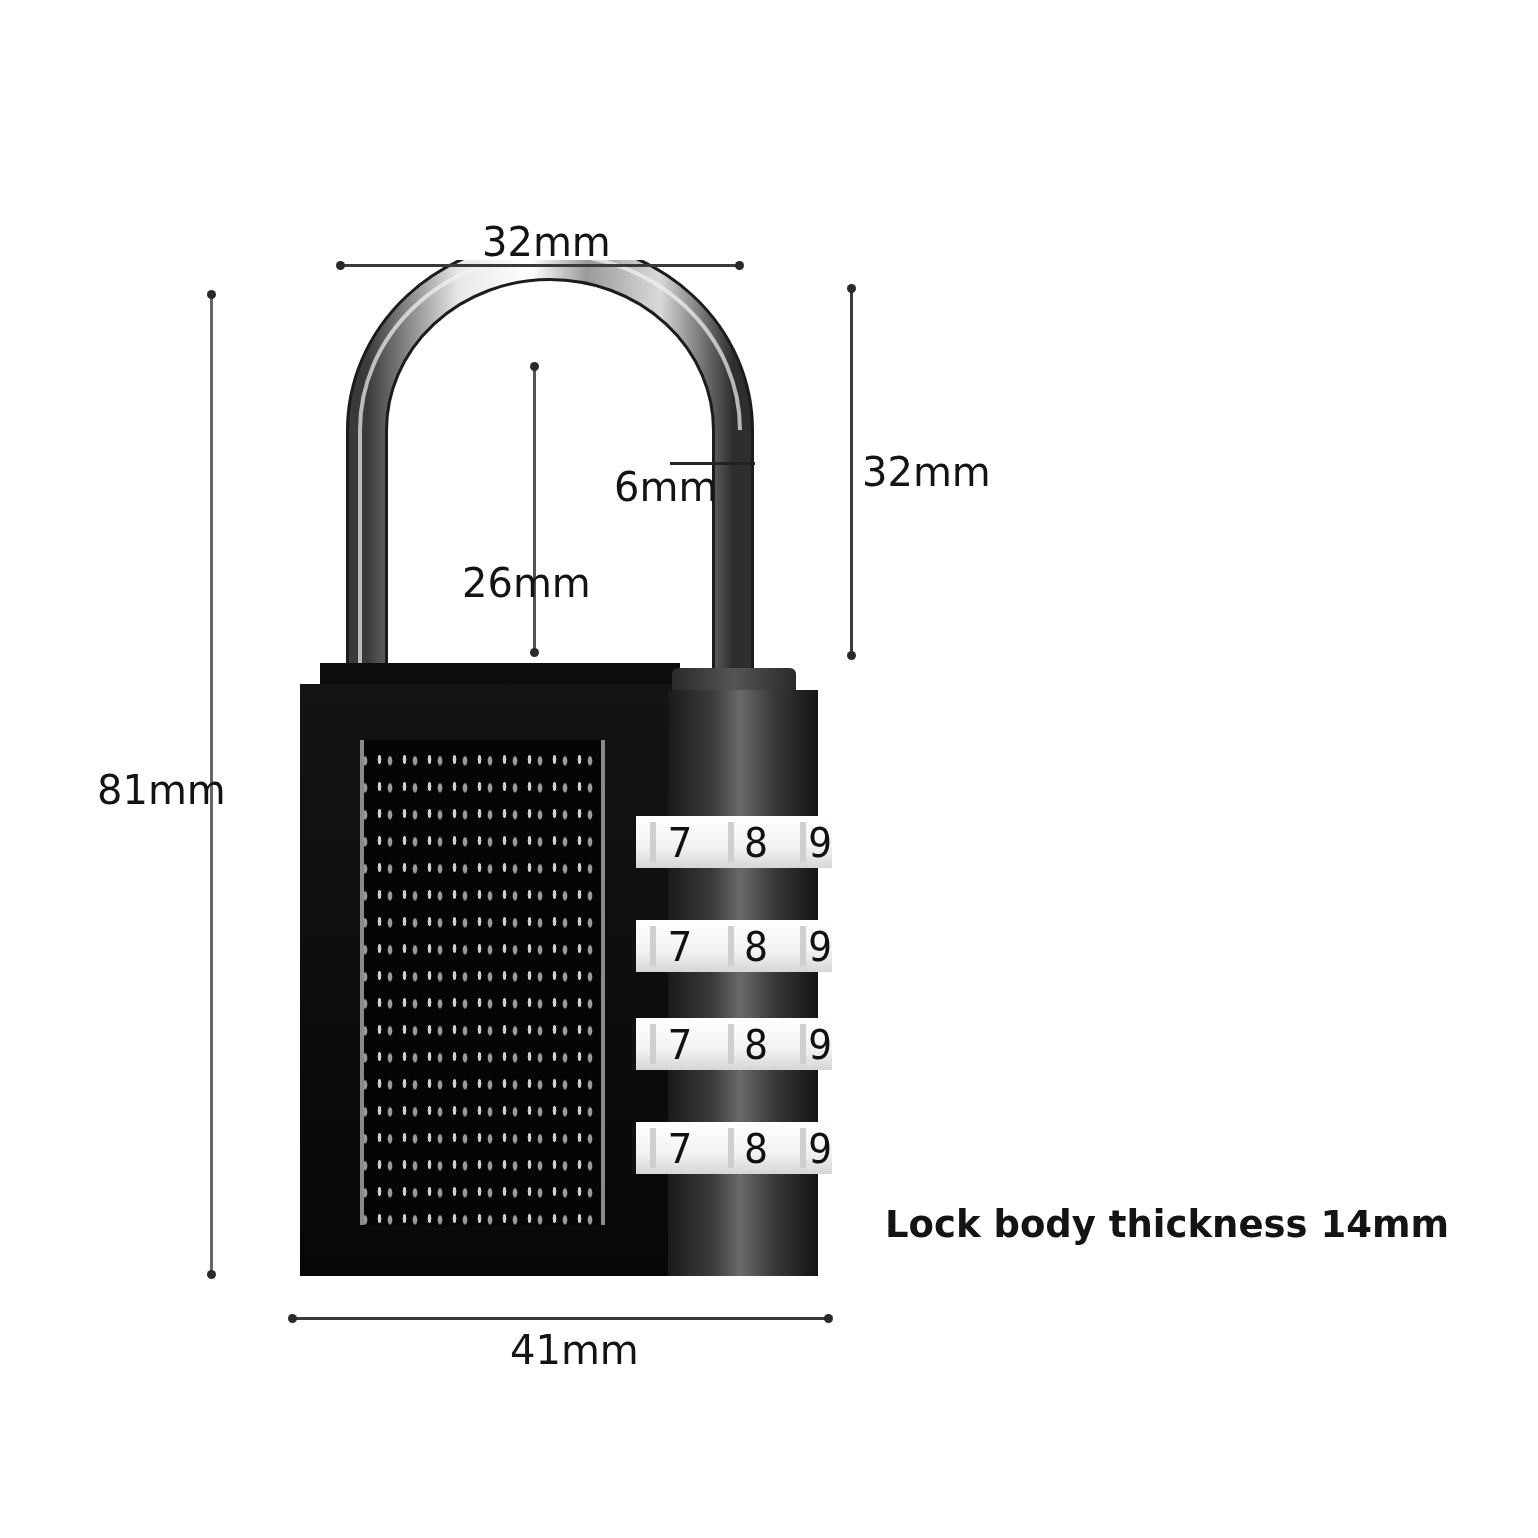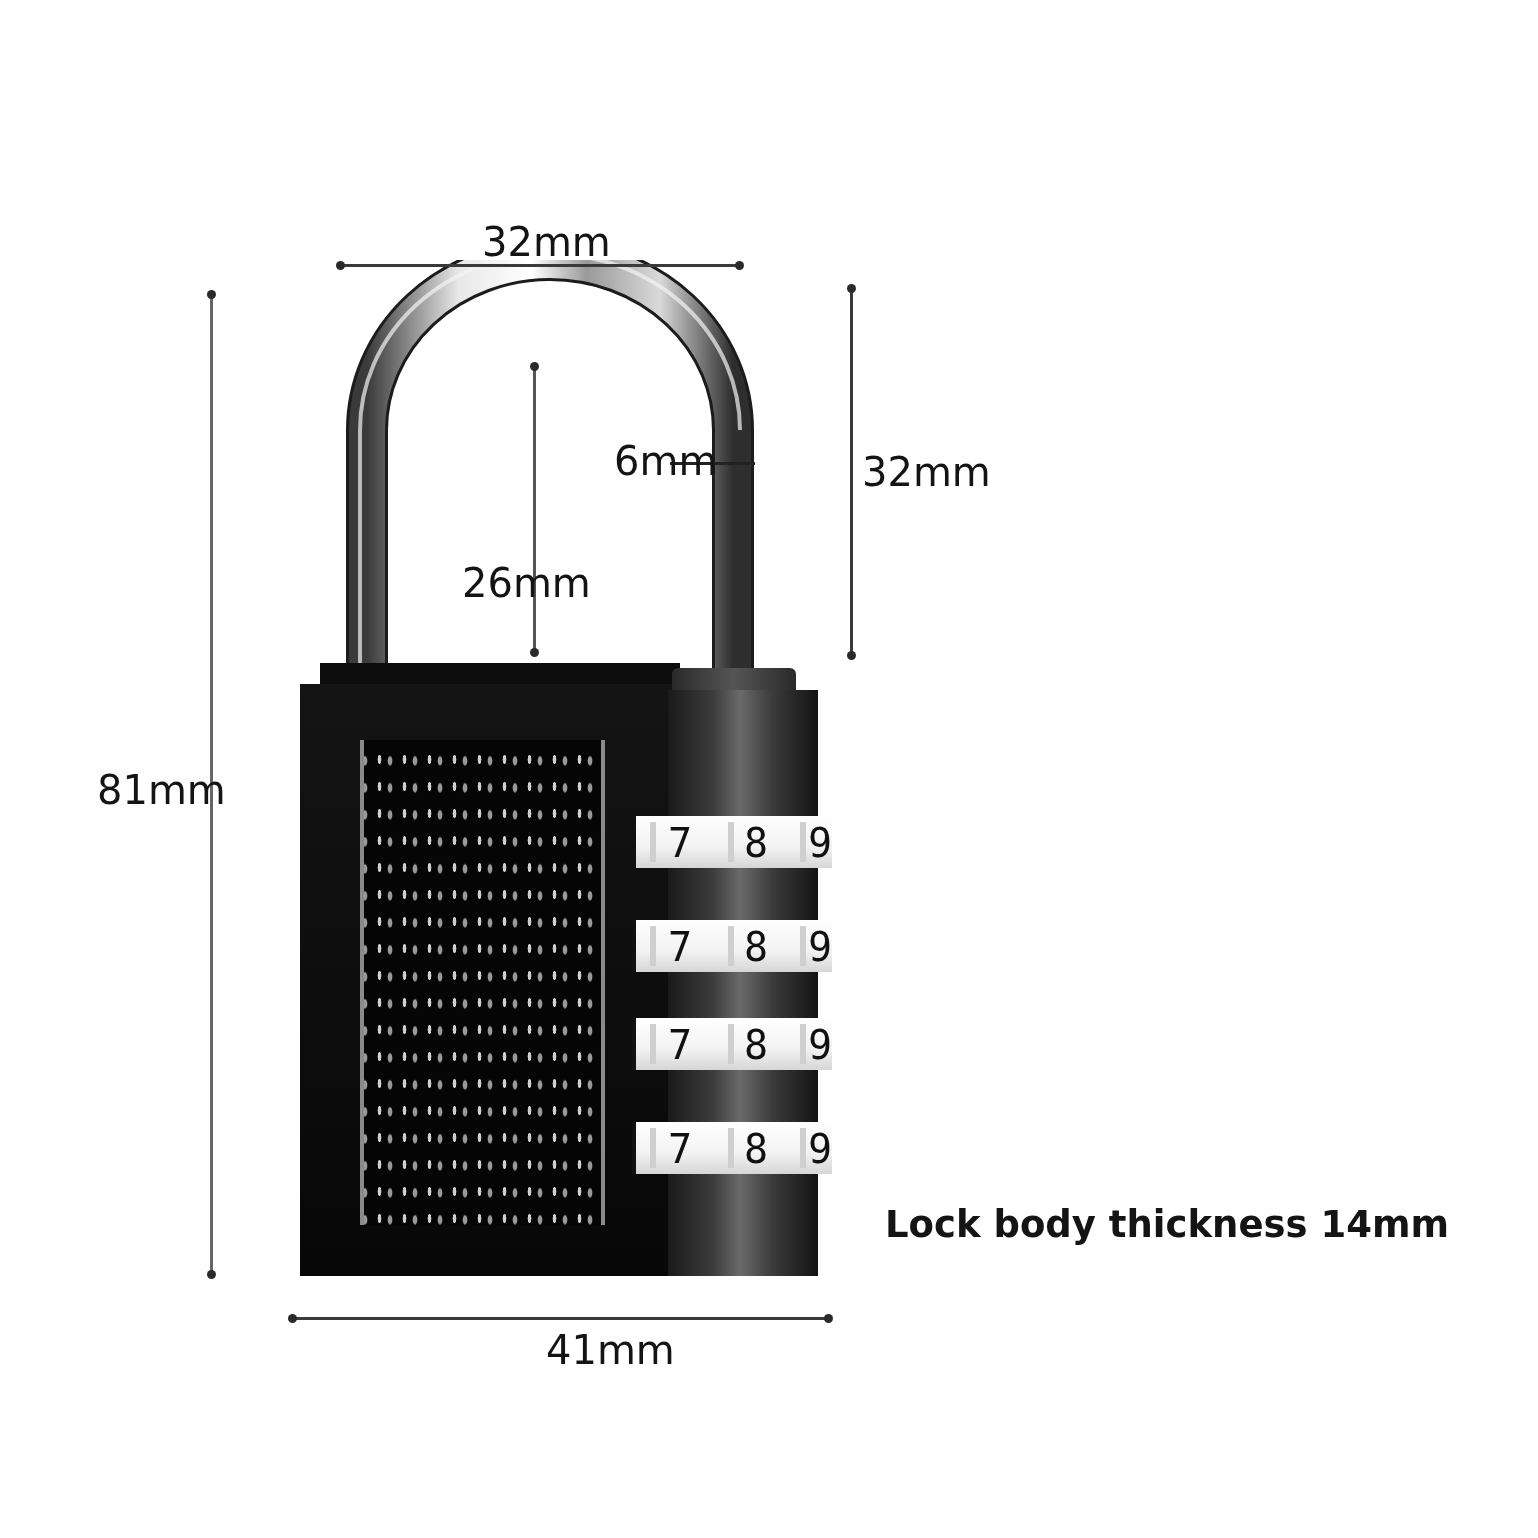--- a/index.html
+++ b/index.html
@@ -131,30 +131,30 @@
 <div class="dot" style="left:336px; top:261px;"></div>
 <div class="dot" style="left:735px; top:261px;"></div>
 <div class="label" style="left:482px; top:222px;">32mm</div>
 
 <div class="dim-v" style="left:850px; top:288px; height:368px;"></div>
 <div class="dot" style="left:847px; top:284px;"></div>
 <div class="dot" style="left:847px; top:651px;"></div>
 <div class="label" style="left:862px; top:452px;">32mm</div>
 
 <div class="dim-h" style="left:670px; top:462px; width:85px; background:#222;"></div>
-<div class="label" style="left:614px; top:441px;text-align:right;">6mm</div>
+<div class="label" style="left:614px; top:467px;text-align:right;">6mm</div>
 
 <div class="dim-v" style="left:533px; top:366px; height:288px; background:#555;"></div>
 <div class="dot" style="left:530px; top:362px;"></div>
 <div class="dot" style="left:530px; top:648px;"></div>
 <div class="label" style="left:462px; top:563px;">26mm</div>
 
 <div class="dim-v" style="left:210px; top:294px; height:980px; background:#666;"></div>
 <div class="dot" style="left:207px; top:290px;"></div>
 <div class="dot" style="left:207px; top:1270px;"></div>
 <div class="label" style="left:97px; top:770px;">81mm</div>
 
 <div class="dim-h" style="left:292px; top:1317px; width:536px;"></div>
 <div class="dot" style="left:288px; top:1314px;"></div>
 <div class="dot" style="left:824px; top:1314px;"></div>
-<div class="label" style="left:510px; top:1330px;margin-left:36px;">41mm</div>
+<div class="label" style="left:510px; top:1330px;">41mm</div>
 
 <div class="label note" style="left:885px; top:1206px;">Lock body thickness 14mm</div>
 
 </body></html>

